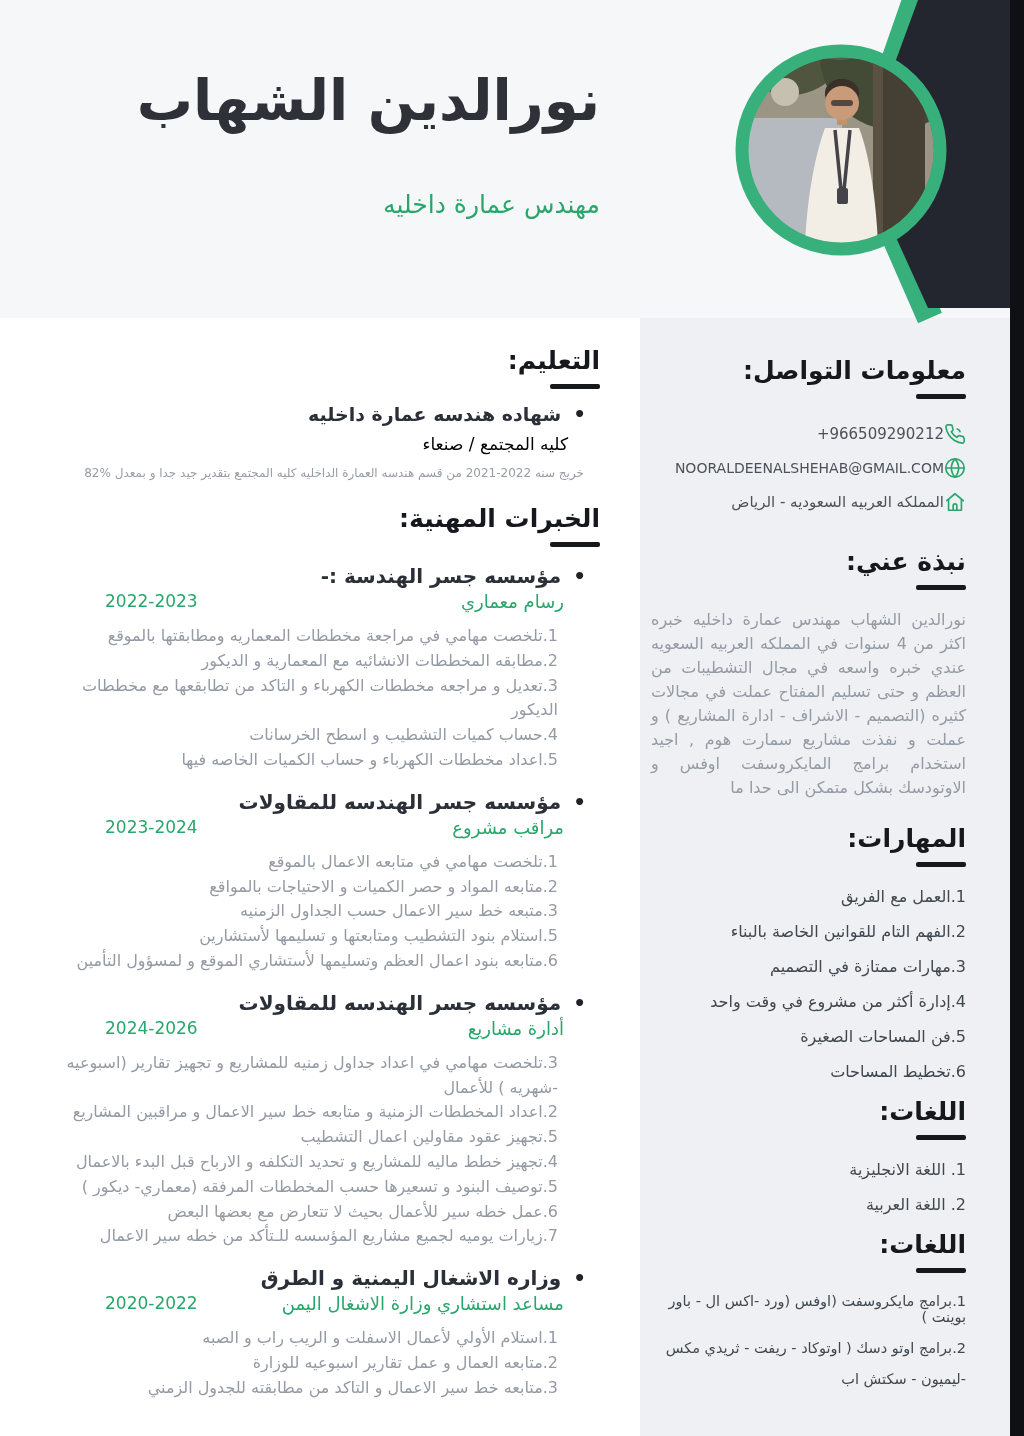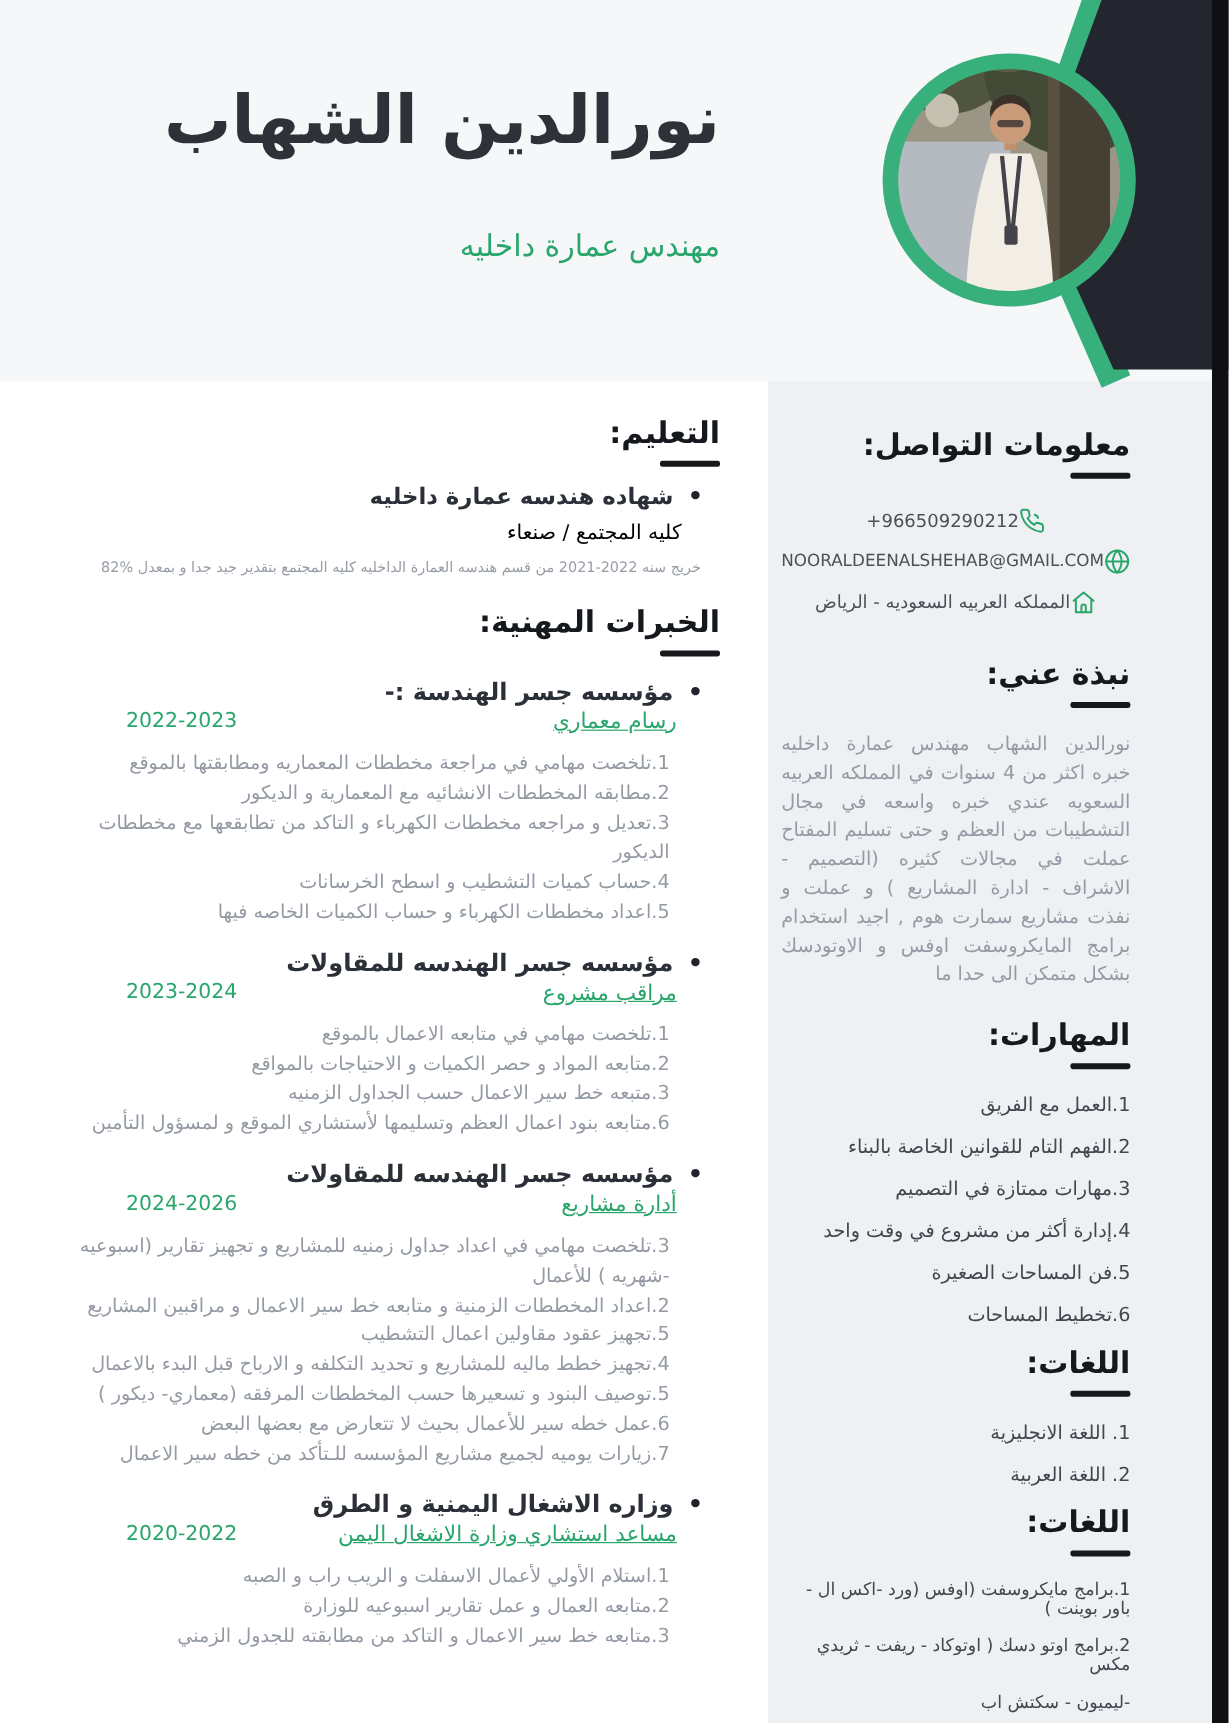--- a/index.html
+++ b/index.html
@@ -25,28 +25,28 @@
   .main { position:absolute; top:318px; left:0; width:640px; padding:28px 40px 0 30px; }
   .edu-block { margin-top:14px; }
   .bullet-row { display:flex; gap:12px; align-items:baseline; margin-right:14px; font-size:19px; font-weight:bold; color:#2b3038; }
   .dot { font-size:20px; color:#202329; line-height:1; }
   .school { margin:9px 32px 0 0; color:#000000; font-size:17px; }
   .edu-details { margin:10px 16px 0 0; color:#979da6; font-size:12px; line-height:1.5; }
   .exp-h { margin-top:22px; }
   .entry { margin-top:17px; }
   .entry-head { margin-right:14px; display:flex; gap:12px; align-items:baseline; font-size:20px; font-weight:bold; color:#2b3038; }
   .entry-meta { display:flex; justify-content:space-between; align-items:flex-start; margin-top:3px; padding-left:75px; }
-  .role { color:#29a66b; font-size:18px; margin-right:36px;text-decoration:underline; }
+  .role { color:#29a66b; font-size:18px; margin-right:36px; }
   .period { color:#29a66b; font-size:17px; direction:ltr; }
   .duties { margin:12px 42px 0 0; color:#949aa4; font-size:16px; line-height:1.55; }
 
   
-  .sidebar { position:absolute; top:0; right:14px; width:373px; height:1436px; padding:356px 68px 0 14px; }
+  .sidebar { position:absolute; top:0; right:14px; width:373px; height:1436px; padding:356px 44px 0 14px; }
   .contact-rows { margin-top:24px; }
-  .c-row { display:flex; align-items:center; margin-bottom:12px; color:#4b5158; font-size:15px;justify-content:center; }
+  .c-row { display:flex; align-items:center; margin-bottom:12px; color:#4b5158; font-size:15px; }
   .c-row .val-ltr { direction:ltr; }
   .icon { width:22px; height:22px; flex:0 0 22px; }
   .about-sec { margin-top:34px; }
   .about-p { margin-top:18px; text-align:justify; color:#959ba5; font-size:16px; line-height:1.5; }
   .skills-sec { margin-top:24px; }
   .side-list { margin-top:20px; }
   .side-item { margin-bottom:16px; color:#41474f; font-size:16px; }
   .langs-sec { margin-top:10px; }
   .progs-sec { margin-top:2px; }
   .progs-sec .side-item { font-size:14.5px; margin-bottom:15px; }
@@ -137,20 +137,21 @@
       </div>
       <div class="entry-meta">
         <span class="role">مراقب مشروع</span>
         <span class="period">2023-2024</span>
       </div>
       <div class="duties">
 
       <div class="duty">1.تلخصت مهامي في متابعه الاعمال بالموقع</div>
           <div class="duty">2.متابعه المواد و حصر الكميات و الاحتياجات بالمواقع</div>
           <div class="duty">3.متبعه خط سير الاعمال حسب الجداول الزمنيه</div>
+          <div class="duty">5.استلام بنود التشطيب ومتابعتها و تسليمها لأستشارين</div>
           <div class="duty">6.متابعه بنود اعمال العظم وتسليمها لأستشاري الموقع و لمسؤول التأمين</div>
         </div>
     </div>
 
     <div class="entry">
       <div class="entry-head">
         <span class="dot">•</span>
         <span>مؤسسه جسر الهندسه للمقاولات</span>
       </div>
       <div class="entry-meta">

